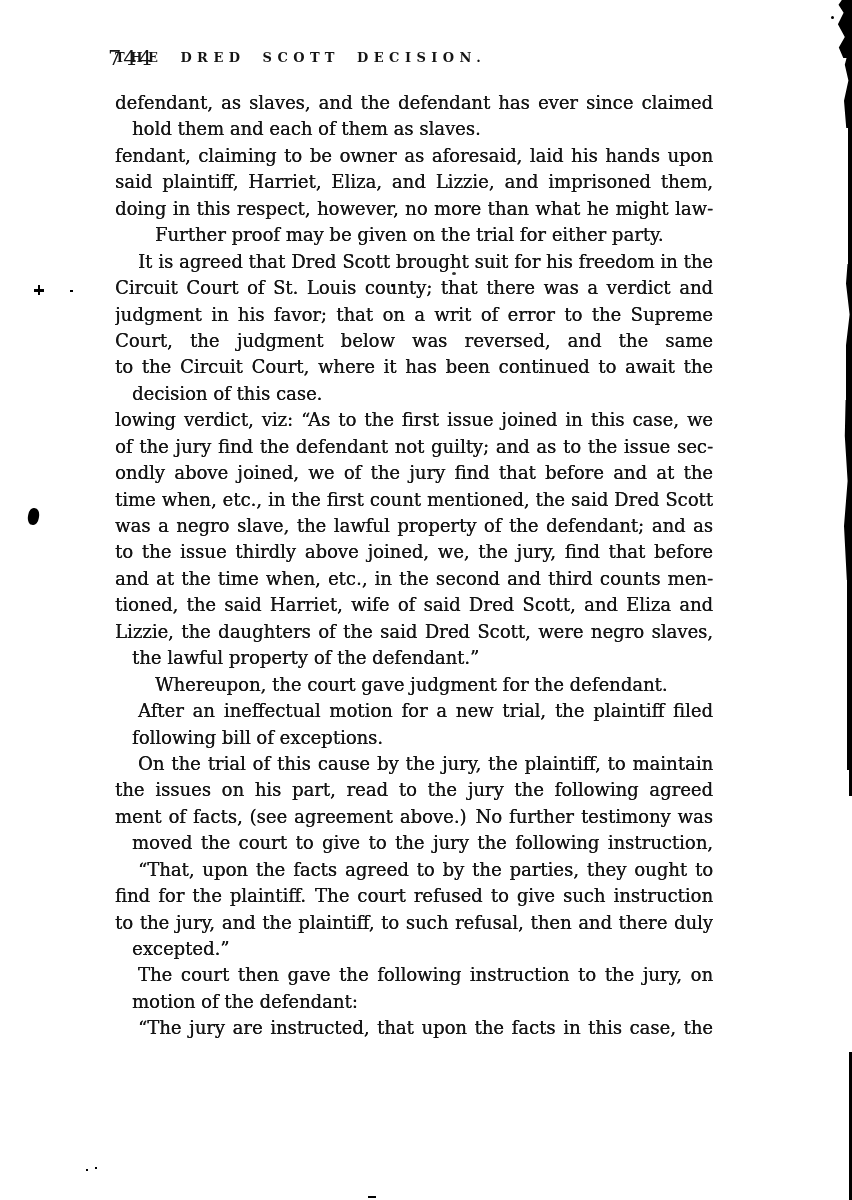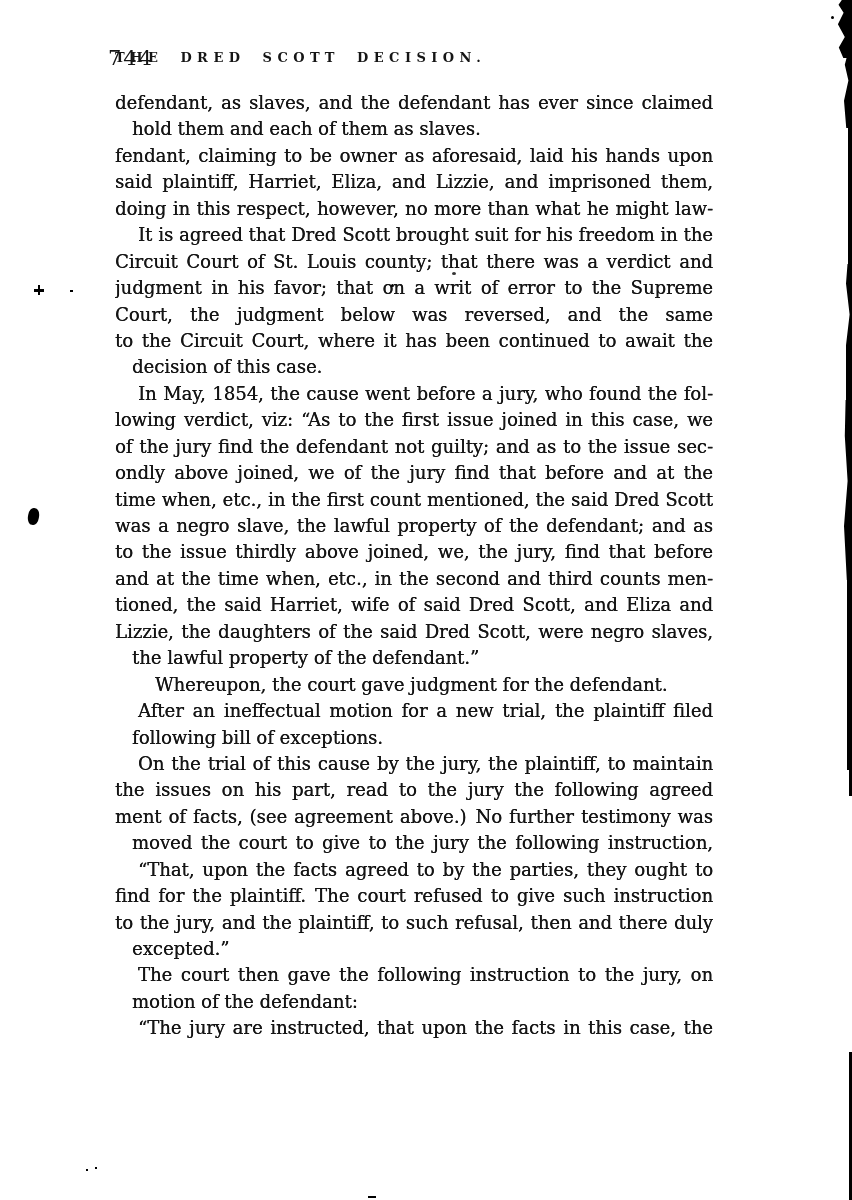--- a/index.html
+++ b/index.html
@@ -89,27 +89,27 @@
   <div class="page-number">744</div>
 
   <div class="running-title">THE DRED SCOTT DECISION.</div>
 
   <div class="body-text">
       <div class="line">defendant, as slaves, and the defendant has ever since claimed to</div>
       <div class="line last">hold them and each of them as slaves.</div>
       <div class="line">fendant, claiming to be owner as aforesaid, laid his hands upon</div>
       <div class="line">said plaintiff, Harriet, Eliza, and Lizzie, and imprisoned them,</div>
       <div class="line">doing in this respect, however, no more than what he might law-</div>
+      <div class="line last indent">Further proof may be given on the trial for either party.</div>
       <div class="line indent">It is agreed that Dred Scott brought suit for his freedom in the</div>
       <div class="line">Circuit Court of St. Louis county; that there was a verdict and</div>
       <div class="line">judgment in his favor; that on a writ of error to the Supreme</div>
       <div class="line">Court, the judgment below was reversed, and the same remanded</div>
       <div class="line">to the Circuit Court, where it has been continued to await the</div>
       <div class="line last">decision of this case.</div>
-      <div class="line indent">In May, 1854, the cause went before a jury, who found the fol-</div>
       <div class="line">lowing verdict, viz: “As to the first issue joined in this case, we</div>
       <div class="line">of the jury find the defendant not guilty; and as to the issue sec-</div>
       <div class="line">ondly above joined, we of the jury find that before and at the</div>
       <div class="line">time when, etc., in the first count mentioned, the said Dred Scott</div>
       <div class="line">was a negro slave, the lawful property of the defendant; and as</div>
       <div class="line">to the issue thirdly above joined, we, the jury, find that before</div>
       <div class="line">and at the time when, etc., in the second and third counts men-</div>
       <div class="line">tioned, the said Harriet, wife of said Dred Scott, and Eliza and</div>
       <div class="line">Lizzie, the daughters of the said Dred Scott, were negro slaves,</div>
       <div class="line last">the lawful property of the defendant.”</div>

